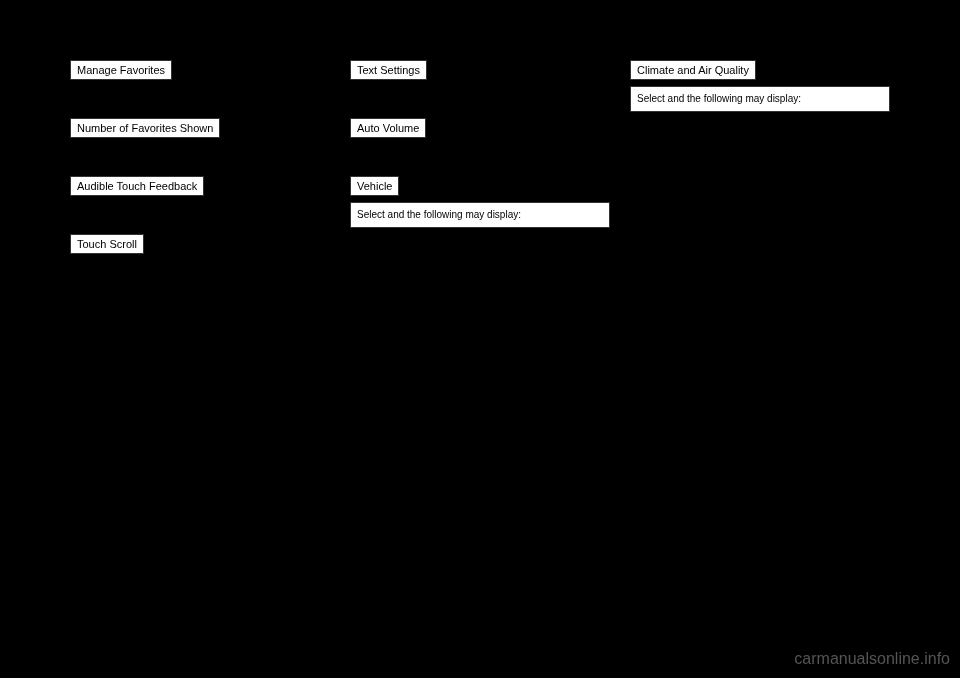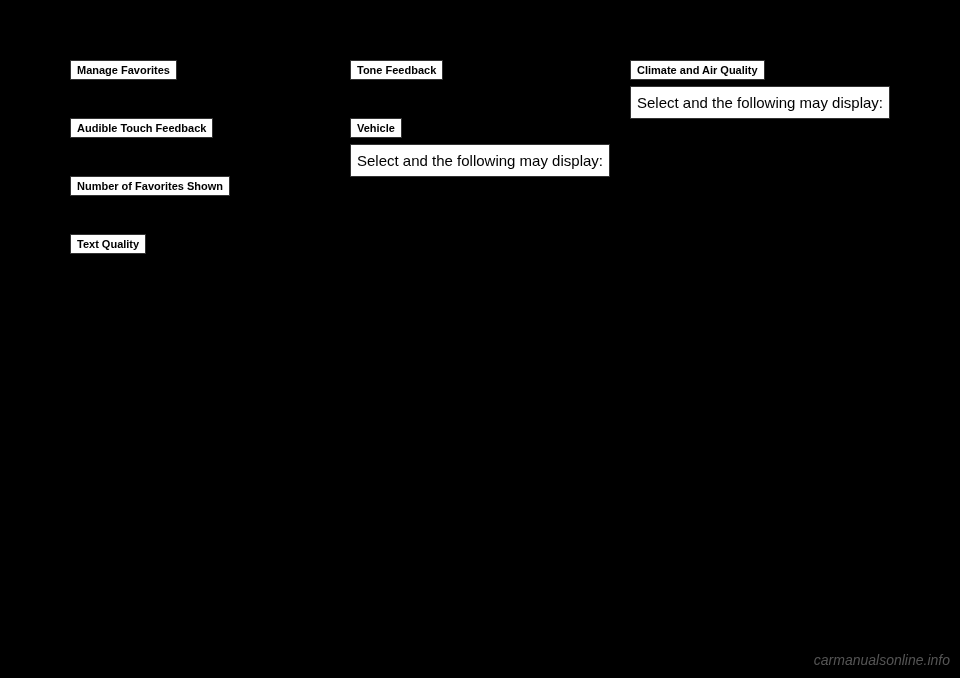--- a/index.html
+++ b/index.html
@@ -28,74 +28,76 @@
       padding: 0 10px;
     }
     .section-block {
       margin-bottom: 32px;
     }
     .label-box {
       display: inline-block;
       background: #fff;
       color: #000;
       font-size: 11px;
-      font-weight: bold;
+      font-weight: normal;
       padding: 3px 6px;
       border: 1px solid #333;
       margin-bottom: 6px;
     }
     .description-box {
       background: #fff;
       color: #000;
-      font-size: 15px;
+      font-size: 10px;
       padding: 5px 6px;
       border: 1px solid #333;
       line-height: 1.4;
     }
     .watermark {
       position: absolute;
       bottom: 10px;
       right: 10px;
       color: #555;
-      font-size: 14px;
-      font-style: italic;
+      font-size: 16px;
     }
   </style>
 </head>
 <body>
 
 <div class="content-area">
   <div class="columns-wrapper">
 
     <div class="column">
 
       <div class="section-block">
         <div class="label-box">Manage Favorites</div>
       </div>
 
       <div class="section-block">
+        <div class="label-box">Number of Favorites Shown</div>
+      </div>
+
+      <div class="section-block">
         <div class="label-box">Audible Touch Feedback</div>
       </div>
 
       <div class="section-block">
-        <div class="label-box">Number of Favorites Shown</div>
-      </div>
-
-      <div class="section-block">
-        <div class="label-box">Text Quality</div>
+        <div class="label-box">Touch Scroll</div>
       </div>
 
     </div>
 
     <div class="column">
 
       <div class="section-block">
-        <div class="label-box">Tone Feedback</div>
+        <div class="label-box">Text Settings</div>
       </div>
 
+      <div class="section-block">
+        <div class="label-box">Auto Volume</div>
+      </div>
 
 
       <div class="section-block">
         <div class="label-box">Vehicle</div>
         <div class="description-box">Select and the following may display:</div>
       </div>
 
     </div>
 
     <div class="column">

